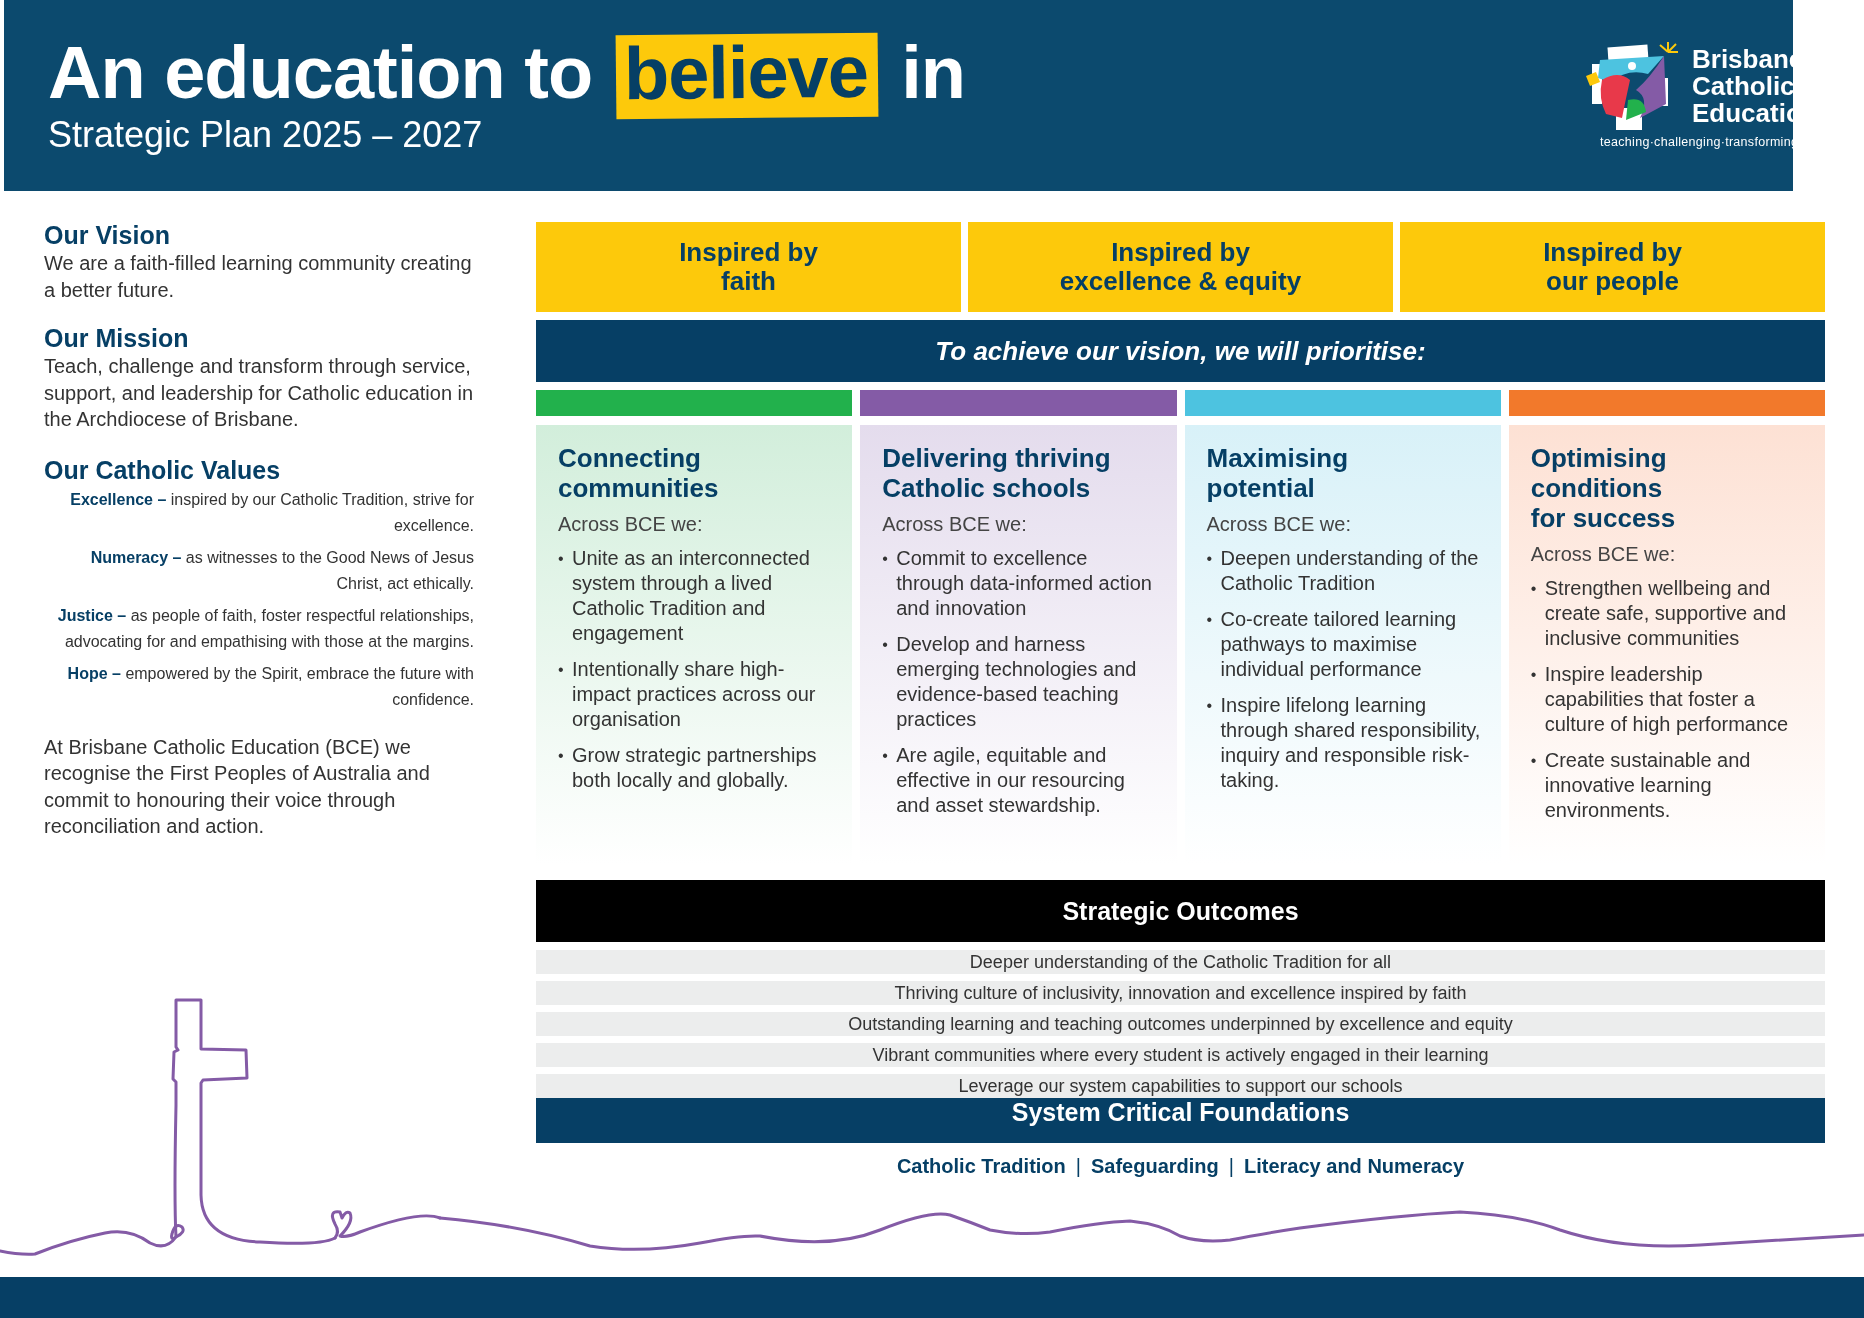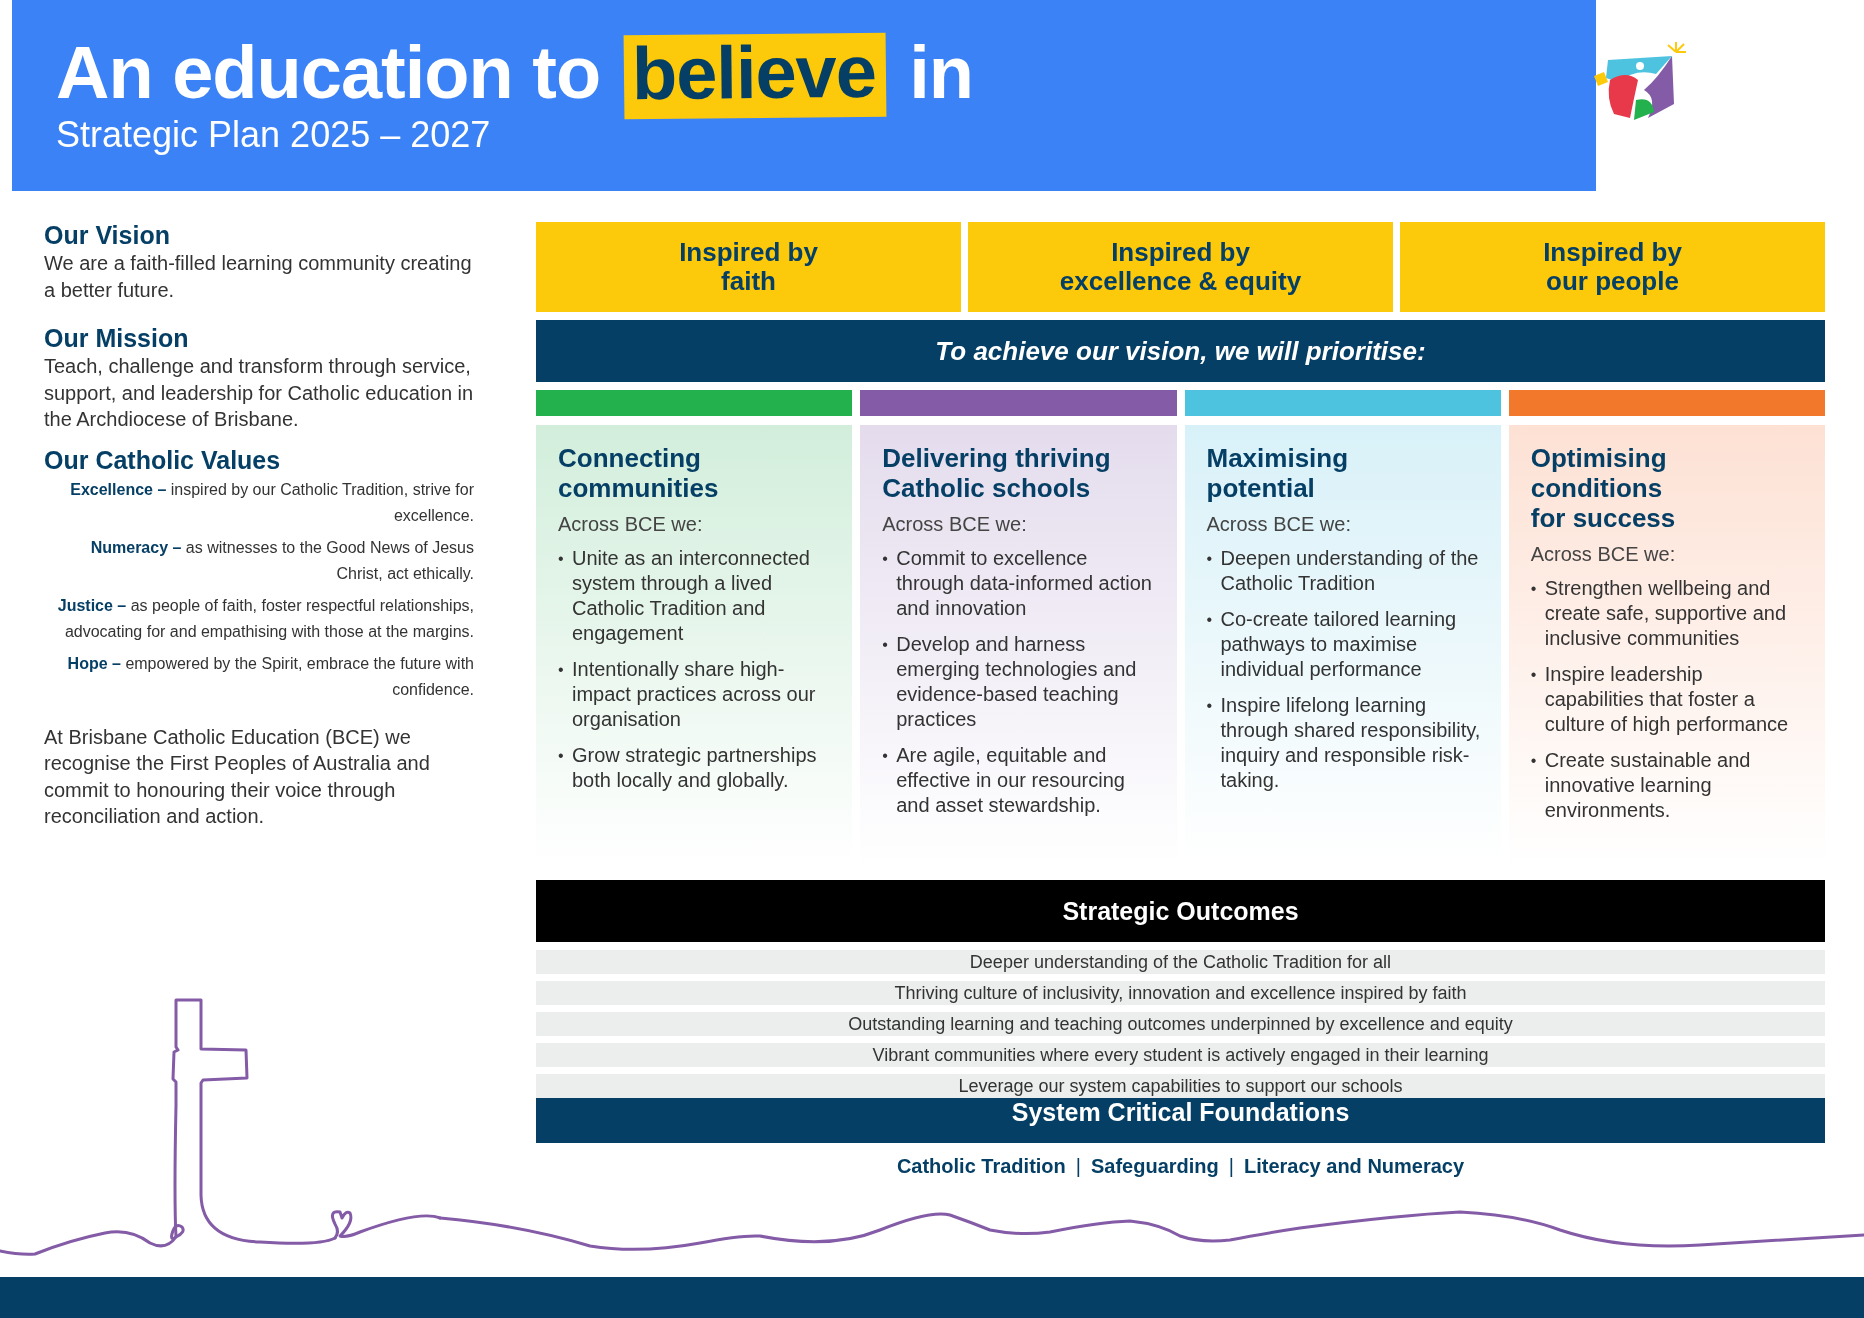--- a/index.html
+++ b/index.html
@@ -1,34 +1,34 @@
 <!DOCTYPE html>
 <html><head>
 <meta charset="utf-8">
 <style>
   * { box-sizing: border-box; margin: 0; padding: 0; }
   html, body { width: 1864px; height: 1318px; background: #ffffff; overflow: hidden; }
   body { position: relative; font-family: "Liberation Sans", "DejaVu Sans", sans-serif; color: #333333; }
 
   
-  .header { position: absolute; left: 12px; top: 0; width: 1584px; height: 191px; background: #3b82f6; }
+  .header { position: absolute; left: 4px; top: 0; width: 1789px; height: 191px; background: #0c4a6e; }
   .title { position: absolute; left: 44px; top: 34px; font-size: 74px; font-weight: bold; color: #ffffff; letter-spacing: -1px; white-space: nowrap; line-height: 1; }
   .title .hl { display: inline-block; background: #fdc90b; color: #063f65; padding: 2px 10px 8px 8px; transform: rotate(-0.6deg); margin: 0 4px; }
   .subtitle { position: absolute; left: 44px; top: 114px; font-size: 36px; color: #ffffff; white-space: nowrap; }
   .logo { position: absolute; left: 1574px; top: 38px; width: 280px; height: 120px; }
   .logo-mark { position: absolute; left: 0; top: 0; width: 110px; height: 95px; }
-  .logo-name { position: absolute; left: 114px; top: 8px; font-size: 30px; font-weight: bold; color: #ffffff; line-height: 27px; }
+  .logo-name { position: absolute; left: 114px; top: 8px; font-size: 26px; font-weight: bold; color: #ffffff; line-height: 27px; }
   .logo-tag { position: absolute; left: 22px; top: 97px; font-size: 12.5px; color: #ffffff; white-space: nowrap; letter-spacing: 0.3px; }
 
   
   .left { position: absolute; left: 44px; top: 220px; width: 430px; }
   .h-section { font-size: 25px; font-weight: bold; color: #063f65; line-height: 30px; }
   .p-body { font-size: 20px; line-height: 26.5px; color: #333333; }
   .vision { margin-bottom: 20px; }
-  .mission { margin-bottom: 12px; }
+  .mission { margin-bottom: 22px; }
   .values .h-section { margin-bottom: 2px; }
   .value { font-size: 16px; line-height: 26.5px; color: #333333; margin-bottom: 5px; text-align: right; }
   .value .vname { font-weight: bold; color: #063f65; }
   .ack { margin-top: 20px; }
 
   
   .main { position: absolute; left: 536px; top: 222px; width: 1289px; }
   .pillars { display: flex; gap: 7px; height: 90px; }
   .pillar { flex: 1; background: #fdc90b; color: #063f65; font-weight: bold; font-size: 26px; line-height: 29px; display: flex; align-items: center; justify-content: center; text-align: center; white-space: pre-line; }
   .banner { margin-top: 8px; height: 62px; background: #063f65; color: #ffffff; font-weight: bold; font-size: 26px; display: flex; align-items: center; justify-content: center; font-style: italic; }

